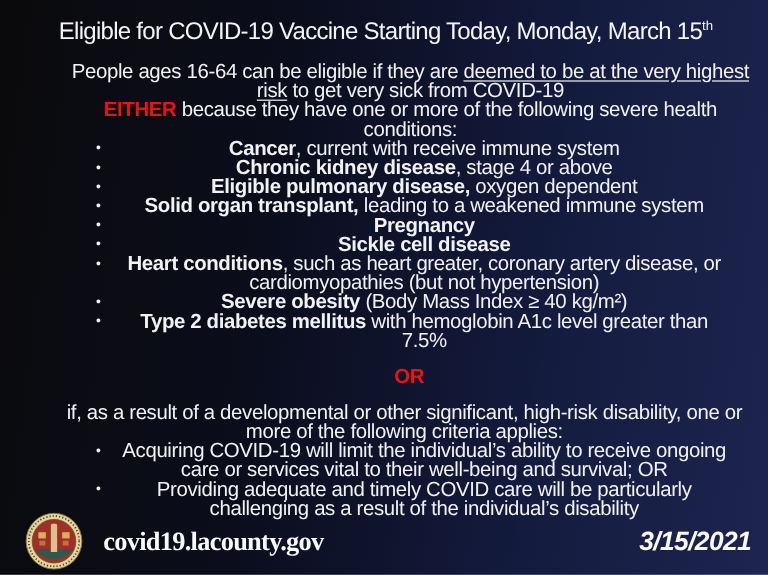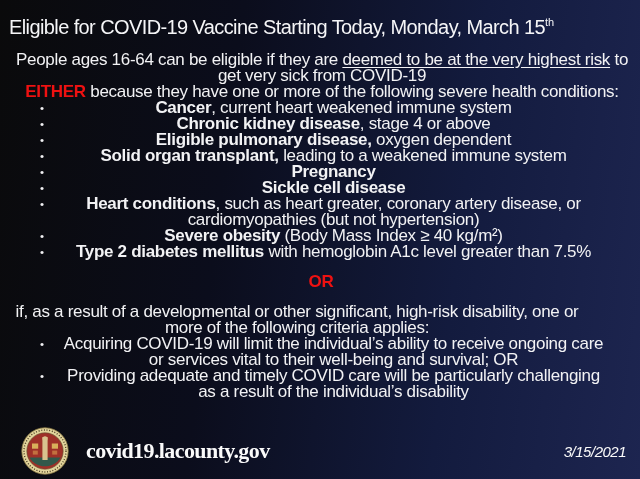--- a/index.html
+++ b/index.html
@@ -9,21 +9,21 @@
     --text:#ffffff;
   }
   *{box-sizing:border-box;}
   html,body{margin:0;padding:0;}
   body{
     width:640px;height:479px;overflow:hidden;
     font-family:"Liberation Sans",sans-serif;
     color:var(--text);
     background:linear-gradient(97deg,var(--background-left) 0%,#0b0d1c 35%,#131b3e 70%,var(--background-right) 100%);
   }
-  .slide{position:relative;width:640px;height:479px;}
+  .slide{position:relative;width:640px;height:479px;padding-left:40px;}
   .title{
     padding:6px 4px 0 9px;
     font-size:20px;line-height:32px;letter-spacing:-0.6px;
     color:#f5f5f7;white-space:nowrap;
   }
   .title sup{font-size:11px;vertical-align:super;letter-spacing:0;}
   .content{
     padding-top:9px;
     font-size:17px;line-height:16px;letter-spacing:-0.3px;
     color:#f2f2f4;
@@ -46,38 +46,38 @@
     position:absolute;left:0;right:0;bottom:0;height:56px;
     display:flex;align-items:center;padding-left:20px;
   }
   .seal{width:50px;height:50px;flex:0 0 auto;}
   .footer-url{
     margin-left:16px;
     font-size:22px;font-weight:bold;letter-spacing:-0.6px;color:#fafafa;font-family:Liberation Serif, serif;
   }
   .footer-date{
     margin-left:auto;margin-right:14px;
-    font-size:15px;font-weight:normal;font-style:italic;letter-spacing:-0.5px;color:#fafafa;
+    font-size:22px;font-weight:bold;font-style:italic;letter-spacing:-0.5px;color:#fafafa;
   }
 </style>
 </head>
 <body>
 
 <div class="slide">
 
   <div class="title"><span>Eligible for COVID-19 Vaccine Starting Today, Monday, March 15</span><sup>th</sup></div>
 
   <div class="content">
 
     <p class="intro"><span>People ages 16-64 can be eligible if they are </span><span class="underlined">deemed to be at the very highest risk</span><span> to get very sick from COVID-19</span><br>
       <span class="red">EITHER</span><span> because they have one or more of the following severe health conditions:</span>
     </p>
 
     <ul class="bullets" id="conditions-list">
-  <li><span class="b">Cancer</span><span>, current heart weakened immune system</span></li>
+  <li><span class="b">Cancer</span><span>, current with receive immune system</span></li>
 
   <li><span class="b">Chronic kidney disease</span><span>, stage 4 or above</span></li>
 
   <li><span class="b">Eligible pulmonary disease,</span><span> oxygen dependent</span></li>
 
 
   <li><span class="b">Solid organ transplant,</span><span> leading to a weakened immune system</span></li>
 
   <li><span class="b">Pregnancy</span><span></span></li>
 

